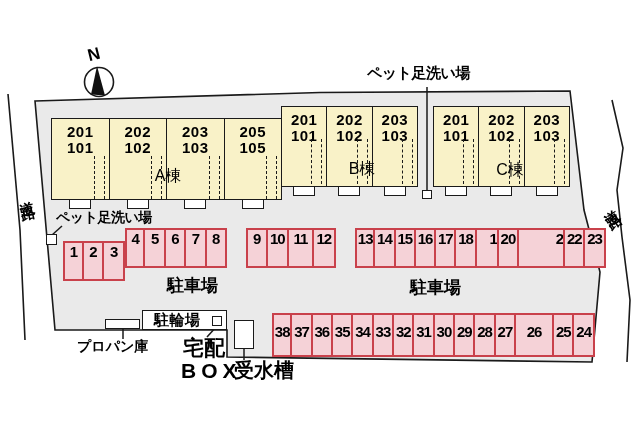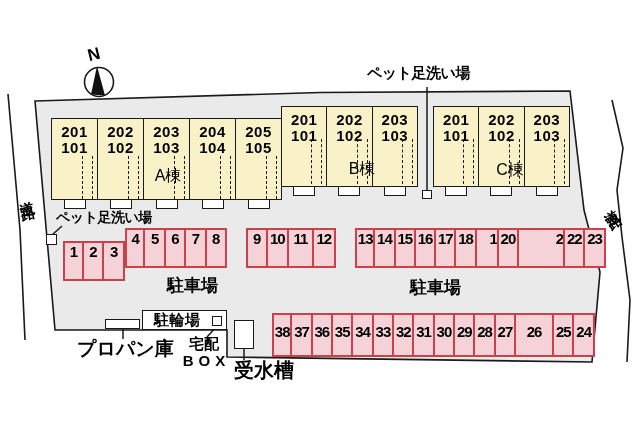--- a/index.html
+++ b/index.html
@@ -36,24 +36,24 @@
   #lbl-road-right{left:595px;top:201px;font-size:15px;transform:rotate(-33deg);letter-spacing:4px;}
   #lbl-pet-top{left:367px;top:65px;font-size:15px;letter-spacing:-0.5px;}
   #box-pet-top{left:422px;top:190px;width:10px;height:9px;}
   #lbl-pet-left{left:56px;top:210px;font-size:14px;letter-spacing:-0.5px;}
   #box-pet-left{left:46px;top:234px;width:11px;height:11px;}
   #lbl-parking-left{left:167px;top:277px;font-size:17px;}
   #lbl-parking-right{left:410px;top:279px;font-size:17px;}
   #box-bicycle{left:142px;top:310px;width:85px;height:20px;display:flex;align-items:center;}
   #box-bicycle span{font-weight:bold;font-size:15px;padding-left:11px;letter-spacing:0.5px;}
   #box-delivery{left:212px;top:316px;width:10px;height:10px;}
-  #lbl-delivery{left:181px;top:336px;width:46px;text-align:center;font-size:15px;}
+  #lbl-delivery{left:181px;top:336px;width:46px;text-align:center;font-size:21px;}
   #lbl-delivery .l2{letter-spacing:5px;margin-right:-5px;}
   #box-propane{left:105px;top:319px;width:35px;height:10px;}
-  #lbl-propane{left:77px;top:339px;font-size:19px;}
+  #lbl-propane{left:77px;top:339px;font-size:14px;}
   #box-water{left:234px;top:320px;width:20px;height:29px;}
   #lbl-water{left:223px;top:359px;font-size:20px;margin-left:11px;}
 </style>
 </head>
 <body>
 
 <div id="canvas">
 
   <svg id="base-svg" width="640" height="426" viewBox="0 0 640 426">
 
@@ -96,28 +96,20 @@
         <div class="unit">
           <div class="unit-num">
             <div class="">203</div>
             <div class="">103</div>
           </div>
           <div class="dash-mark" style="top: 37px; height: 43px;"></div>
           <div class="step"></div>
         </div>
         <div class="unit">
           <div class="unit-num">
-            <div class="">204</div>
-            <div class="">104</div>
-          </div>
-          <div class="dash-mark" style="top: 37px; height: 43px;"></div>
-          <div class="step"></div>
-        </div>
-        <div class="unit">
-          <div class="unit-num">
             <div class="">205</div>
             <div class="">105</div>
           </div>
           <div class="dash-mark" style="top: 37px; height: 43px;"></div>
           <div class="step"></div>
         </div>
         <div class="bname" style="left: 116px; top: 47px;">A棟</div>
       </div>
       <div class="building" style="left: 281px; top: 106px; width: 137px; height: 81px;">
         <div class="unit">

